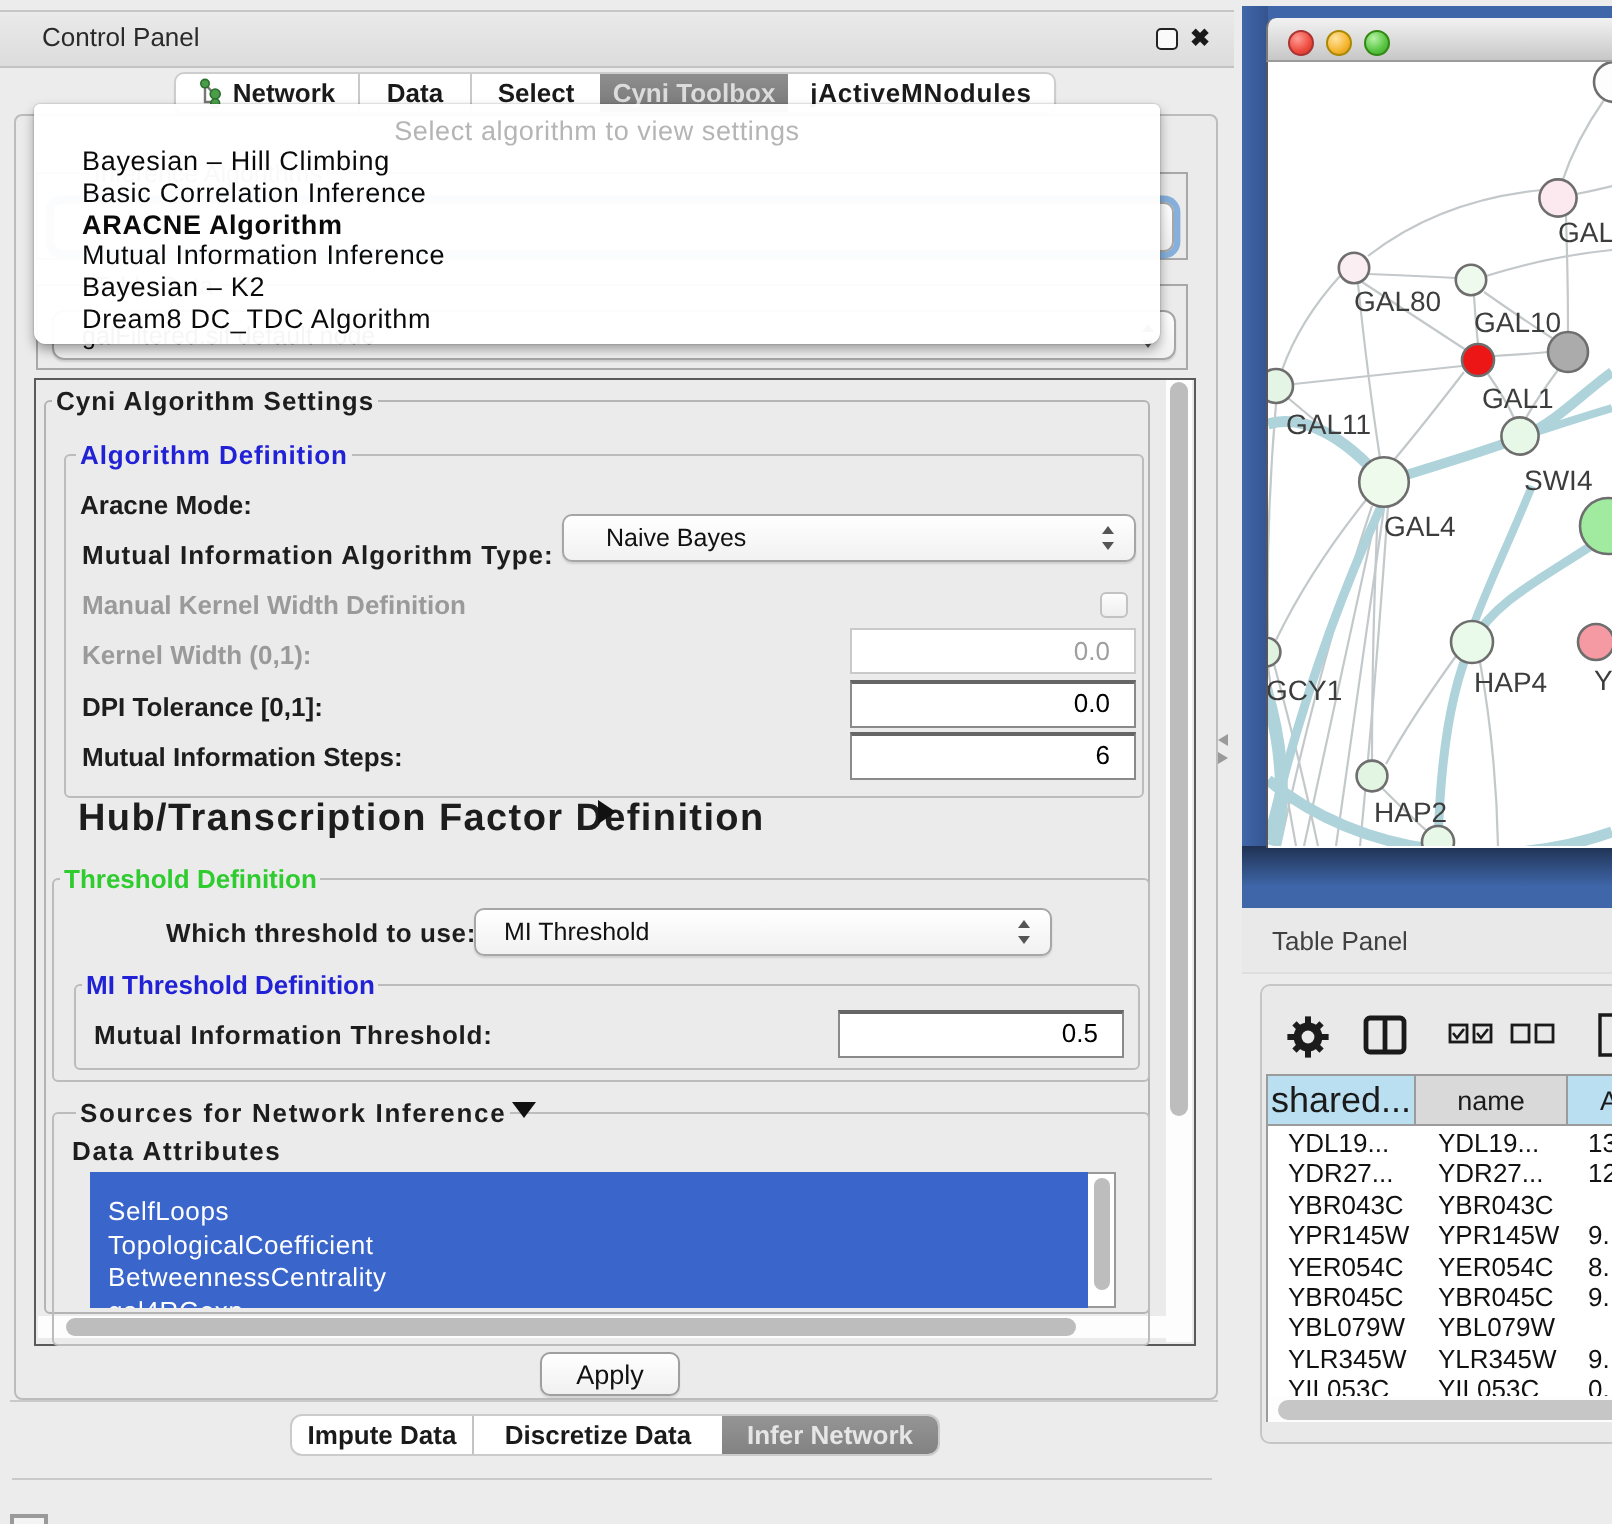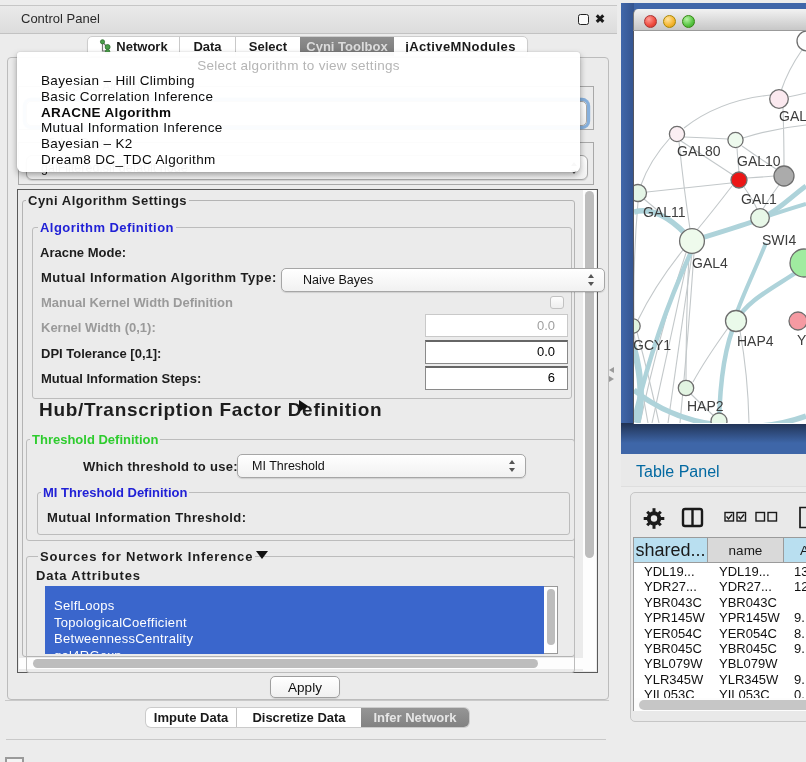--- a/index.html
+++ b/index.html
@@ -66,21 +66,21 @@
 
 <div class="grp" style="left:22px;top:200px;width:551px;height:455px;border-color:#b4b4b4;">
   <span class="gtitle" style="color:#1d1d1d;letter-spacing:0.5px;">Cyni Algorithm Settings</span>
 </div>
 
 <div class="grp" style="left:32px;top:227px;width:538px;height:170px;">
   <span class="gtitle" style="color:#2121d6;left:5px;letter-spacing:0.45px;">Algorithm Definition</span>
 </div>
 <div class="lbl" style="left:40px;top:245px;">Aracne Mode:</div>
 <div class="lbl" style="left:41px;top:270px;letter-spacing:0.5px;">Mutual Information Algorithm Type:</div>
-<div class="combo" style="left:281px;top:268px;width:285px;height:22px;padding-left:37px;">
+<div class="combo" style="left:281px;top:257px;width:285px;height:22px;">
       <span class="tx" style="left:21px;">Naive Bayes</span>
       <span class="arr"></span>
     </div>
 <div class="glbl" style="left:41px;top:295px;">Manual Kernel Width Definition</div>
 <div class="abs" style="left:550px;top:296px;width:12px;height:11px;border:1px solid #c2c2c2;border-radius:3px;background:linear-gradient(#fdfdfd,#eee);"></div>
 <div class="glbl" style="left:41px;top:320px;">Kernel Width (0,1):</div>
 <div class="fld" style="left:425px;top:314px;width:143px;height:23px;border:1px solid #c9c9c9;box-sizing:border-box;line-height:21px;color:#9f9f9f;padding-right:12px;">0.0</div>
 <div class="lbl" style="left:41px;top:346px;">DPI Tolerance [0,1]:</div>
 <div class="fld" style="left:425px;top:340px;width:143px;height:24px;border:1px solid #8a8a8a;border-top:2px solid #666;box-sizing:border-box;line-height:20px;color:#000;padding-right:12px;">0.0</div>
 <div class="lbl" style="left:41px;top:371px;">Mutual Information Steps:</div>
@@ -94,20 +94,21 @@
 </div>
 <div class="lbl" style="left:83px;top:459px;letter-spacing:0.3px;">Which threshold to use:</div>
 <div class="combo" style="left:237px;top:454px;width:287px;height:22px;">
       <span class="tx">MI Threshold</span>
       <span class="arr"></span>
     </div>
 <div class="grp" style="left:37px;top:492px;width:531px;height:41px;">
   <span class="gtitle" style="color:#2121d6;">MI Threshold Definition</span>
 </div>
 <div class="lbl" style="left:47px;top:510px;letter-spacing:0.4px;">Mutual Information Threshold:</div>
+<div class="fld" style="left:419px;top:505px;width:143px;height:24px;border:1px solid #8a8a8a;border-top:2px solid #666;box-sizing:border-box;line-height:20px;color:#000;padding-right:12px;">0.5</div>
 
 <div class="grp" style="left:26px;top:556px;width:547px;height:115px;">
   <span class="gtitle" style="color:#1d1d1d;left:11px;letter-spacing:0.85px;">Sources for Network Inference</span>
 </div>
 <div class="abs" style="left:256px;top:551px;width:0;height:0;border-left:6px solid transparent;border-right:6px solid transparent;border-top:8px solid #111;"></div>
 <div class="lbl" style="left:36px;top:568px;letter-spacing:0.8px;">Data Attributes</div>
 <div class="abs" style="left:45px;top:586px;width:513px;height:68px;border:1px solid #999;background:#fff;box-sizing:border-box;"></div>
 <div class="abs" style="left:45px;top:586px;width:499px;height:68px;background:#3a66cc;color:#fff;font-size:13px;letter-spacing:0.3px;line-height:16.6px;padding-left:9px;padding-top:12px;box-sizing:border-box;overflow:hidden;">SelfLoops<br>TopologicalCoefficient<br>BetweennessCentrality<br>gal4RGexp</div>
 <div class="abs" style="left:547px;top:589px;width:8px;height:56px;background:#bdbdbd;border-radius:4px;"></div>
 
@@ -208,21 +209,21 @@
     <text x="762" y="245">SWI4</text>
     <text x="692" y="268">GAL4</text>
     <text x="633" y="350">GCY1</text>
     <text x="737" y="346">HAP4</text>
     <text x="797" y="345">YJ</text>
     <text x="687" y="411">HAP2</text>
   </g>
 </svg>
 
 <div class="abs" style="left:621px;top:454px;width:185px;height:32px;background:#e9e9e9;border-bottom:1px solid #dedede;"></div>
-<div class="abs" style="left:636px;top:463px;font-size:16px;color:#0369a1;">Table Panel</div>
+<div class="abs" style="left:636px;top:463px;font-size:13px;color:#404040;">Table Panel</div>
 
 <div class="abs" style="left:630px;top:492px;width:180px;height:230px;background:#e9e9e9;border:1px solid #c6c6c6;border-radius:5px;box-sizing:border-box;"></div>
 <svg class="abs" style="left:630px;top:492px;" width="176" height="46" viewBox="0 0 176 46">
   <g fill="#1a1a1a">
     <g fill="#1c1c1c">
       <circle cx="24" cy="26.5" r="7.2"></circle>
       <g id="teeth">
         <rect x="22.5" y="16.2" width="3" height="5"></rect>
         <rect x="22.5" y="31.8" width="3" height="5"></rect>
         <rect x="13.7" y="25" width="5" height="3"></rect>

